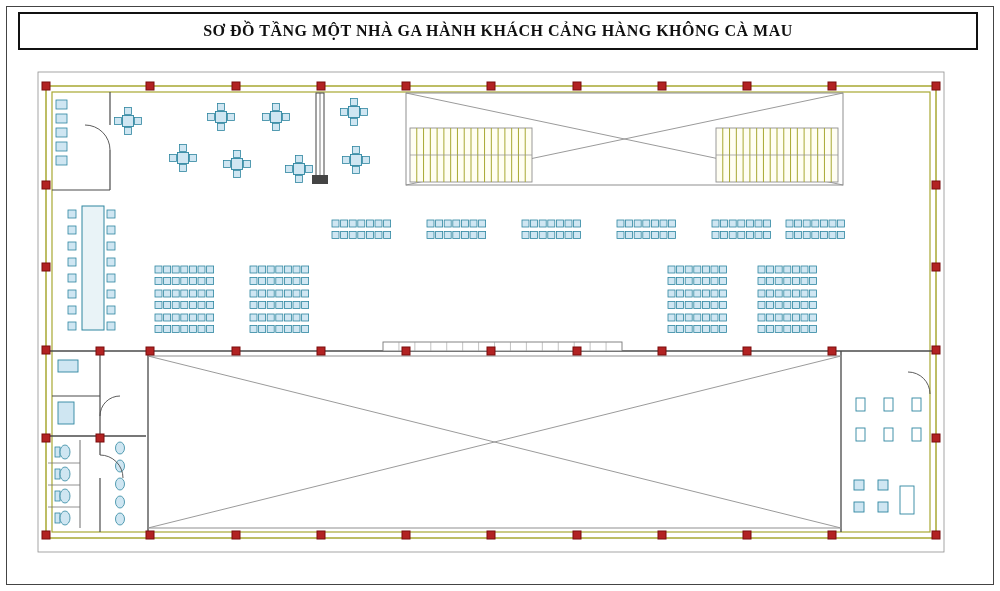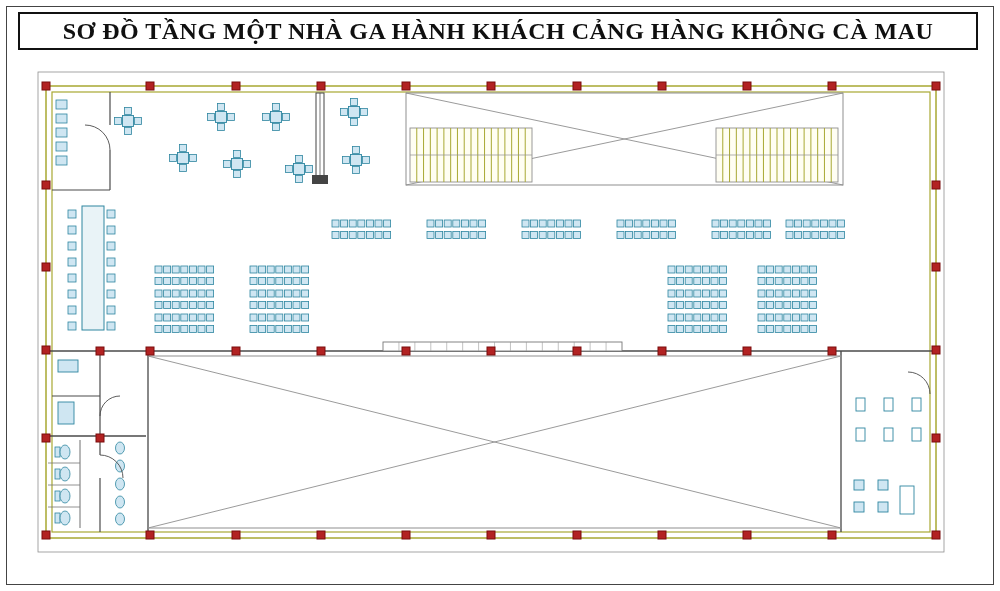--- a/index.html
+++ b/index.html
@@ -1,21 +1,21 @@
 <!DOCTYPE html>
 <html><head>
 <meta charset="utf-8">
 <style>
   html,body{margin:0;padding:0;background:#fff;}
   .page{position:relative;width:1000px;height:591px;background:#ffffff;overflow:hidden;
         font-family:"Liberation Serif","DejaVu Serif",serif;}
   .frame{position:absolute;left:6px;top:6px;right:6px;bottom:6px;border:1px solid #444;pointer-events:none;}
   .title-box{position:absolute;left:18px;top:12px;width:960px;height:38px;border:2px solid #111;
              background:#fff;display:flex;align-items:center;justify-content:center;z-index:2;box-sizing:border-box;}
-  .title-box span{font-size:24px;font-weight:bold;color:#101010;letter-spacing:.5px;white-space:nowrap;}
+  .title-box span{font-size:16px;font-weight:bold;color:#101010;letter-spacing:.5px;white-space:nowrap;}
   #plan-svg{position:absolute;left:0;top:0;width:1000px;height:591px;z-index:1;}
 </style>
 </head>
 <body>
 
 <div class="page">
   <div class="frame"></div>
   <div class="title-box">
     <span>SƠ ĐỒ TẦNG MỘT NHÀ GA HÀNH KHÁCH CẢNG HÀNG KHÔNG CÀ MAU</span>
   </div>

